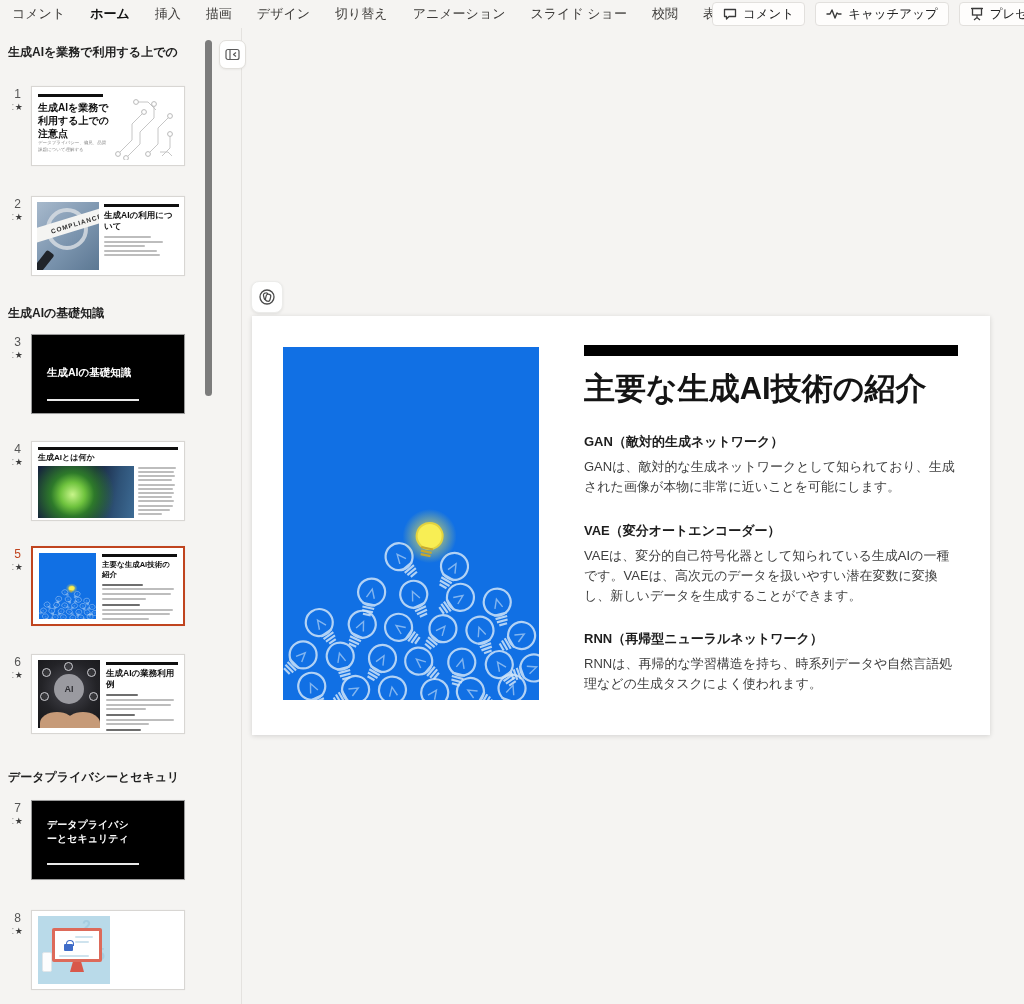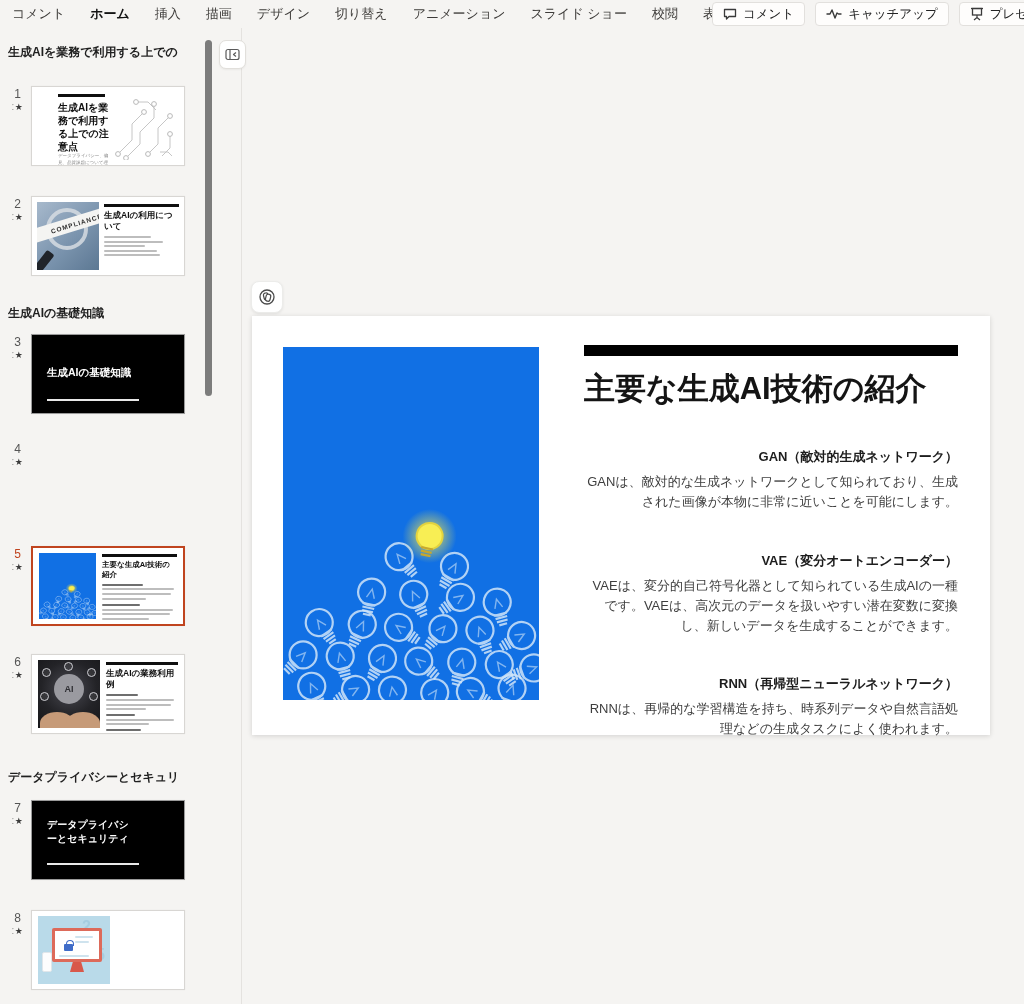--- a/index.html
+++ b/index.html
@@ -40,21 +40,21 @@
   .slide-row.selected .thumb { border:2px solid #c0441f; }
 
   .t-bar { height:3px; background:#0f0f0f; }
   .t-title { font-weight:bold; color:#111; line-height:1.3; }
   .t-caption { font-size:4.5px; color:#8a8a8a; line-height:1.5; }
   .t-lines .ln { height:2px; background:#bdbdbd; border-radius:1px; margin-bottom:2.6px; }
   .t-lines .ln.dark { background:#6e6e6e; height:2.4px; }
 
   
   .t1 { display:flex; gap:5px; height:100%; padding:7px 6px; }
-  .t1 .col-text { flex:1.15;margin-left:20px; }
+  .t1 .col-text { flex:1.15; }
   .t1 .t-bar { width:92%; margin-bottom:4px; }
   .t1 .t-title { font-size:10px; }
   .t1 .col-img { flex:0.95; }
 
   
   .t2 { display:flex; gap:5px; height:100%; padding:5px; }
   .t2 .col-img { width:62px; height:100%; position:relative; overflow:hidden;
     background:linear-gradient(135deg,#a7b9cc 0%, #7b94ae 55%, #5c7893 100%); }
   .t2 .banner { position:absolute; left:-8px; top:14px; width:95px; height:14px; background:#f4f4f2;
     transform:rotate(-17deg); display:flex; align-items:center; justify-content:center;
@@ -140,21 +140,21 @@
     display:flex; align-items:center; justify-content:center; }
 
   .slide { position:absolute; left:9px; top:288px; width:738px; height:419px; background:#fff;
     box-shadow:0 1px 5px rgba(0,0,0,.14); }
   .slide-img { position:absolute; left:31px; top:31px; width:256px; height:353px; }
   .slide-img svg { display:block; width:100%; height:100%; }
   .slide-content { position:absolute; left:332px; top:29px; width:374px; }
   .content-bar { height:11px; background:#000; }
   .slide-title { margin:13px 0 0 0; width:354px; font-size:31px; line-height:1.3;
     font-weight:bold; color:#141414; }
-  .sec { margin-top:39px;text-align:right; }
+  .sec { margin-top:24px; }
   .sec h3 { margin:0 0 6px 0; font-size:13px; color:#1d1d1d; }
   .sec p { margin:0; font-size:13px; line-height:1.55; color:#3e3e3e; }
 
   .hidden-defs { position:absolute; width:0; height:0; overflow:hidden; }
 </style>
 </head>
 <body>
 
 <svg class="hidden-defs" aria-hidden="true">
   <defs>
@@ -323,20 +323,43 @@
       <div class="t-black-title" style="top:30px; width:100px; font-size:10.5px">生成AIの基礎知識</div>
       <div class="t-black-line" style="top:64px; width:92px"></div>
     </div>
   </div>
 
   <div class="slide-row" style="top:413px">
     <div class="slide-meta">
       <div class="slide-num">4</div>
       <div class="slide-star"></div>
     </div>
+    <div class="thumb">
+      <div class="t4">
+        <div class="t-bar"></div>
+        <div class="t-title">生成AIとは何か</div>
+        <div class="body">
+          <div class="img"></div>
+          <div class="col-lines t-lines">
+              <div class="ln" style="width: 95%;"></div>
+              <div class="ln" style="width: 90%;"></div>
+              <div class="ln" style="width: 92%;"></div>
+              <div class="ln" style="width: 85%;"></div>
+              <div class="ln" style="width: 93%;"></div>
+              <div class="ln" style="width: 88%;"></div>
+              <div class="ln" style="width: 90%;"></div>
+              <div class="ln" style="width: 84%;"></div>
+              <div class="ln" style="width: 91%;"></div>
+              <div class="ln" style="width: 87%;"></div>
+              <div class="ln" style="width: 80%;"></div>
+              <div class="ln" style="width: 60%;"></div>
+            </div>
+        </div>
+      </div>
+    </div>
   </div>
 
   <div class="slide-row selected" style="top:518px">
     <div class="slide-meta">
       <div class="slide-num">5</div>
       <div class="slide-star"></div>
     </div>
     <div class="thumb">
       <div class="t5">
         <div class="col-img">

